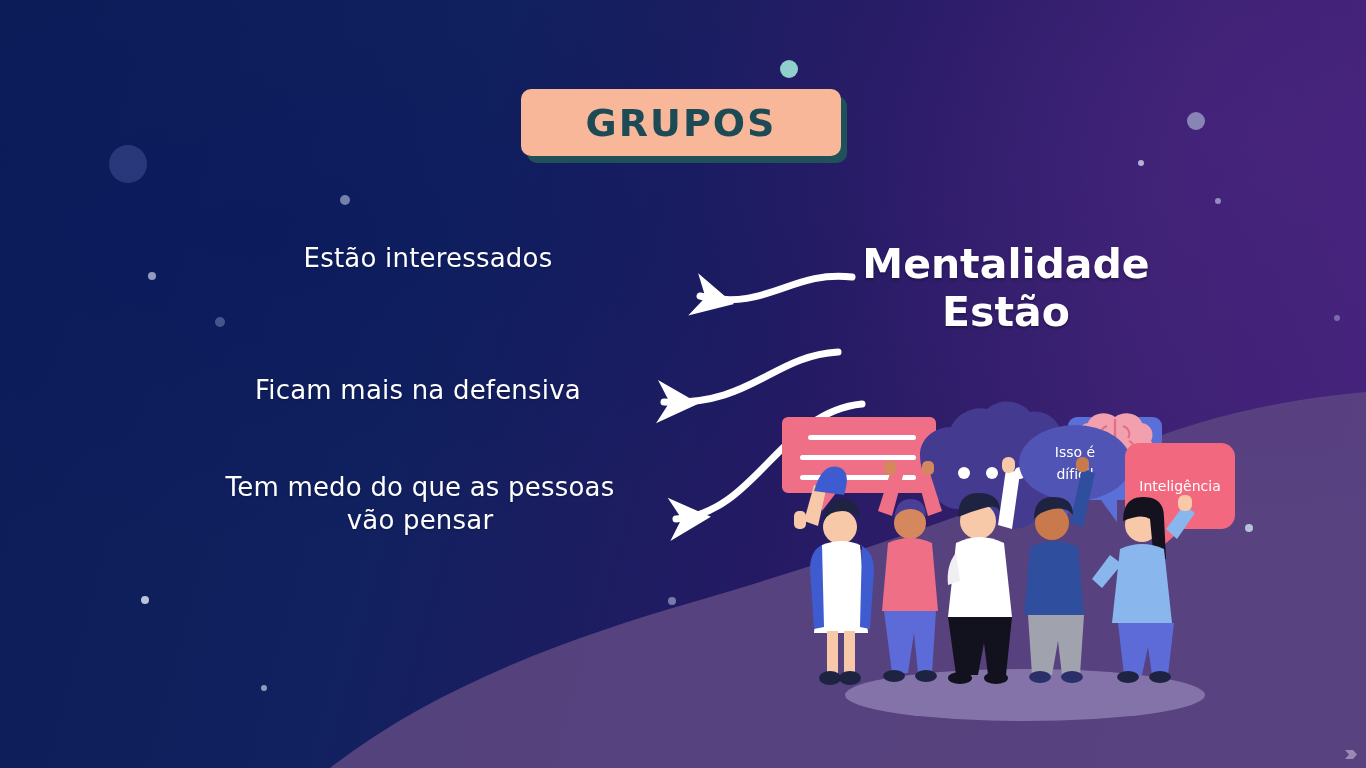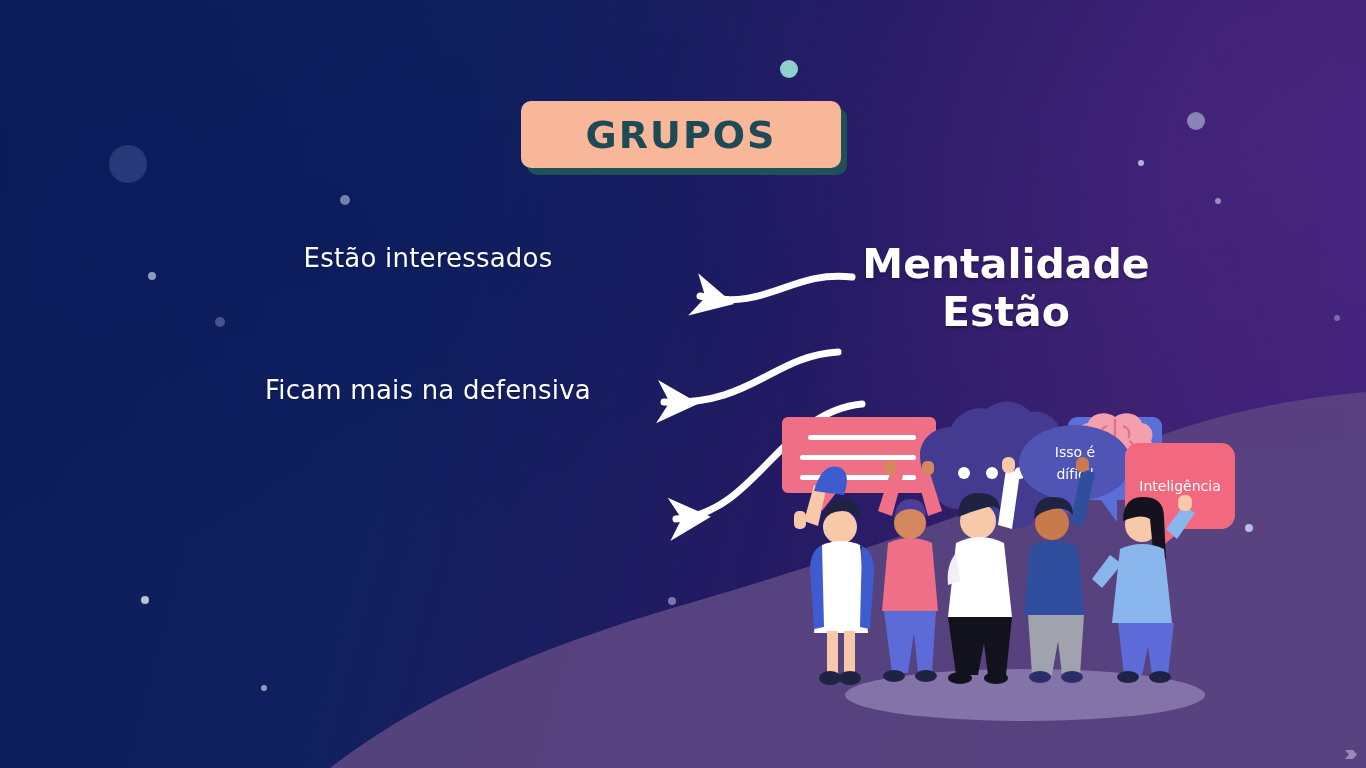--- a/index.html
+++ b/index.html
@@ -24,21 +24,21 @@
       radial-gradient(ellipse 60% 70% at 92% 18%, rgba(86,42,140,.35), rgba(0,0,0,0) 72%);
     pointer-events:none;
   }
   
   .wave { position:absolute; left:0; top:0; width:1366px; height:768px; }
 
   
   .dot { position:absolute; border-radius:50%; }
 
   
-  .title-wrap { position:absolute; left:521px; top:101px; width:320px; height:67px; }
+  .title-wrap { position:absolute; left:521px; top:89px; width:320px; height:67px; }
   .title-shadow {
     position:absolute; left:6px; top:7px; width:320px; height:67px;
     background:#1f5159; border-radius:10px;
   }
   .title-card {
     position:absolute; left:0; top:0; width:320px; height:67px;
     background:#f9b79a; border-radius:10px;
     display:flex; align-items:center; justify-content:center;
   }
   .title-text {
@@ -54,21 +54,21 @@
     text-align:center;
     font-family:"DejaVu Sans", sans-serif;
     font-weight:400;
     font-size:26px;
     line-height:1.25;
     letter-spacing:.2px;
     text-shadow:0 1px 2px rgba(0,0,0,.25);
     width:460px;
   }
   #bullet-1 { left:198px; top:242px; }
-  #bullet-2 { left:198px; top:374px; }
+  #bullet-2 { left:188px; top:374px; }
   #bullet-3 { left:190px; top:471px; }
 
   
   .heading {
     position:absolute; left:836px; top:240px; width:340px;
     color:#ffffff; text-align:center;
     font-family:"DejaVu Sans", sans-serif;
     font-weight:bold; font-size:41px; line-height:1.18;
     text-shadow:0 2px 3px rgba(0,0,0,.3);
   }
@@ -125,20 +125,24 @@
   </div>
 
   <div class="bullet" id="bullet-1">
     <div>Estão interessados</div>
   </div>
 
   <div class="bullet" id="bullet-2">
     <div>Ficam mais na defensiva</div>
   </div>
 
+  <div class="bullet" id="bullet-3">
+    <div>Tem medo do que as pessoas</div>
+    <div>vão pensar</div>
+  </div>
 
   <div class="heading">
     <div>Mentalidade</div>
     <div>Estão</div>
   </div>
 
   <svg class="arrows" viewBox="0 0 1366 768">
     <defs>
       <marker id="ah" markerWidth="7" markerHeight="7" refX="5.4" refY="3.5" orient="auto" markerUnits="strokeWidth">
         <path d="M6.4,0.4 L0.4,3.5 L6.4,6.6 L4.6,3.5 Z" fill="#ffffff"></path>

